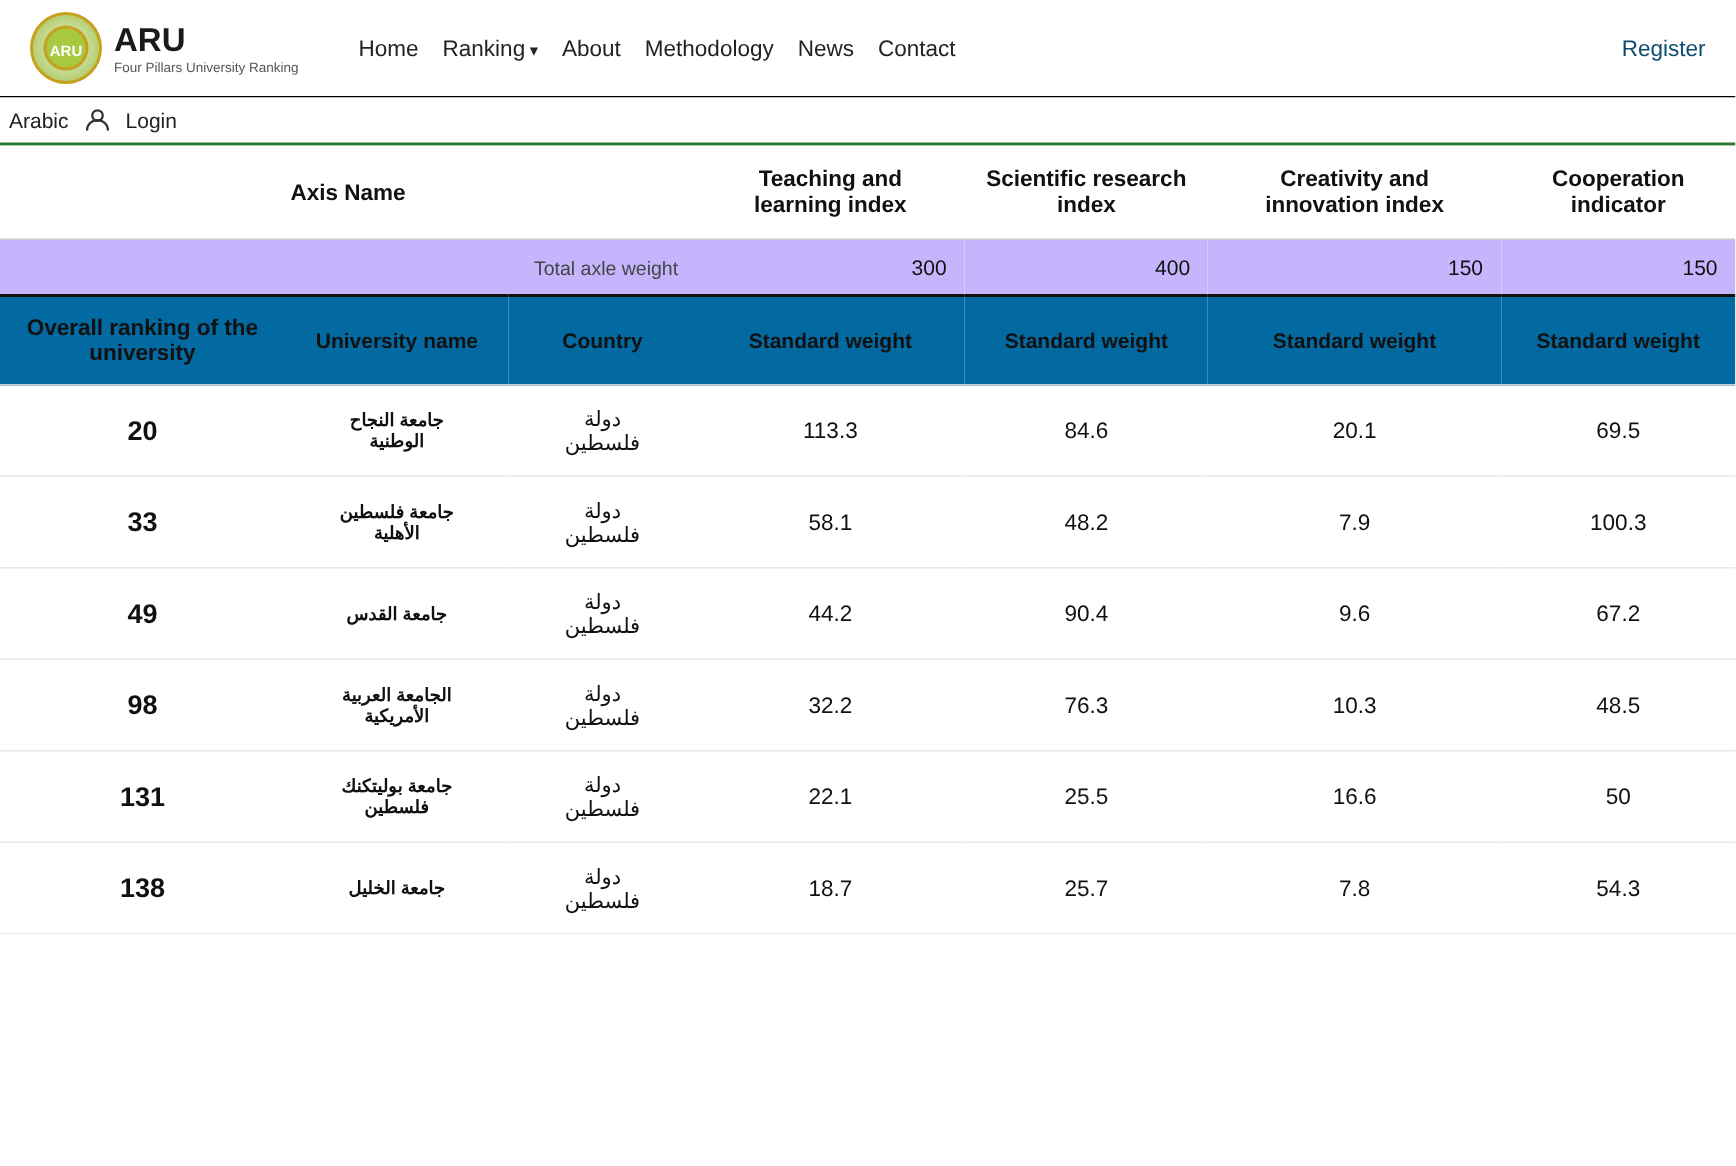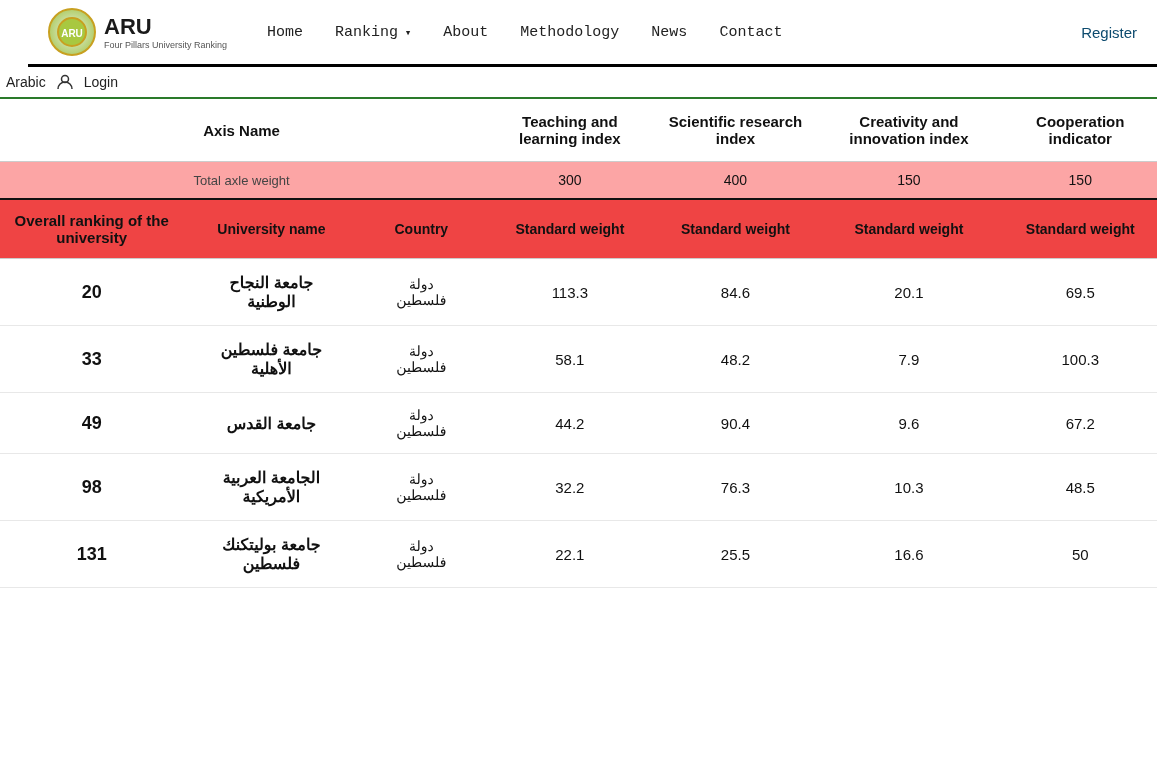--- a/index.html
+++ b/index.html
@@ -3,23 +3,22 @@
   <meta charset="utf-8">
   <style>
     * { margin: 0; padding: 0; box-sizing: border-box; }
     body { font-family: Arial, sans-serif; background: #fff; width: 1157px; }
 
     
     .navbar {
       display: flex;
       align-items: center;
       padding: 8px 20px;
-      border-bottom: 3px solid #000000;
+      border-bottom: 1px solid #000000;
       background: #fff;
-      margin-left: 28px;
     }
     .logo-area {
       display: flex;
       align-items: center;
       margin-right: 40px;
     }
     .logo-circle {
       width: 48px;
       height: 48px;
       border-radius: 50%;
@@ -39,23 +38,22 @@
       font-weight: bold;
       color: #1a1a1a;
     }
     .logo-sub {
       font-size: 9px;
       color: #555;
     }
     .nav-links {
       display: flex;
       align-items: center;
-      gap: 32px;
+      gap: 16px;
       flex: 1;
-      font-family: Liberation Mono, monospace;
     }
     .nav-link {
       font-size: 15px;
       color: #222;
       cursor: pointer;
       text-decoration: none;
     }
     .nav-link.has-arrow::after {
       content: ' ▾';
       font-size: 11px;
@@ -98,34 +96,34 @@
     .header-row-1 th {
       background: #fff;
       font-weight: bold;
       font-size: 15px;
       color: #111;
       padding: 14px 12px;
       text-align: center;
       border-bottom: 1px solid #ccc;
     }
     .header-row-2 td {
-      background: #fca5a5;
+      background: #c4b5fd;
       font-size: 14px;
       color: #111;
       padding: 10px 12px;
-      text-align: center;
+      text-align: right;
       border-bottom: 2px solid #111;
     }
     .header-row-2 td.label-cell {
       font-weight: normal;
       font-size: 13px;
       color: #444;
     }
     .header-row-3 th {
-      background: #ef4444;
+      background: #0369a1;
       font-weight: bold;
       font-size: 14px;
       color: #111;
       padding: 12px 8px;
       text-align: center;
       border-bottom: 1px solid #ccc;
     }
     .header-row-3 th.overall-rank {
       text-align: center;
       font-size: 15px;
@@ -137,21 +135,21 @@
       text-align: center;
       border-bottom: 1px solid #e8e8e8;
       font-size: 15px;
       color: #111;
     }
     .data-row td.rank-cell {
       font-weight: bold;
       font-size: 18px;
     }
     .data-row td.university-cell {
-      font-size: 16px;
+      font-size: 12px;
       font-weight: bold;
       direction: rtl;
       text-align: center;
     }
     .data-row td.country-cell {
       font-size: 14px;
       direction: rtl;
       text-align: center;
     }
 
@@ -268,15 +266,24 @@
   </tr>
         <tr class="data-row">
     <td class="rank-cell">131</td>
     <td class="university-cell">جامعة بوليتكنك فلسطين</td>
     <td class="country-cell">دولة فلسطين</td>
     <td>22.1</td>
     <td>25.5</td>
     <td>16.6</td>
     <td>50</td>
   </tr>
+        <tr class="data-row">
+    <td class="rank-cell">138</td>
+    <td class="university-cell">جامعة الخليل</td>
+    <td class="country-cell">دولة فلسطين</td>
+    <td>18.7</td>
+    <td>25.7</td>
+    <td>7.8</td>
+    <td>54.3</td>
+  </tr>
       </tbody>
   </table>
 </div>
 
 </body></html>

